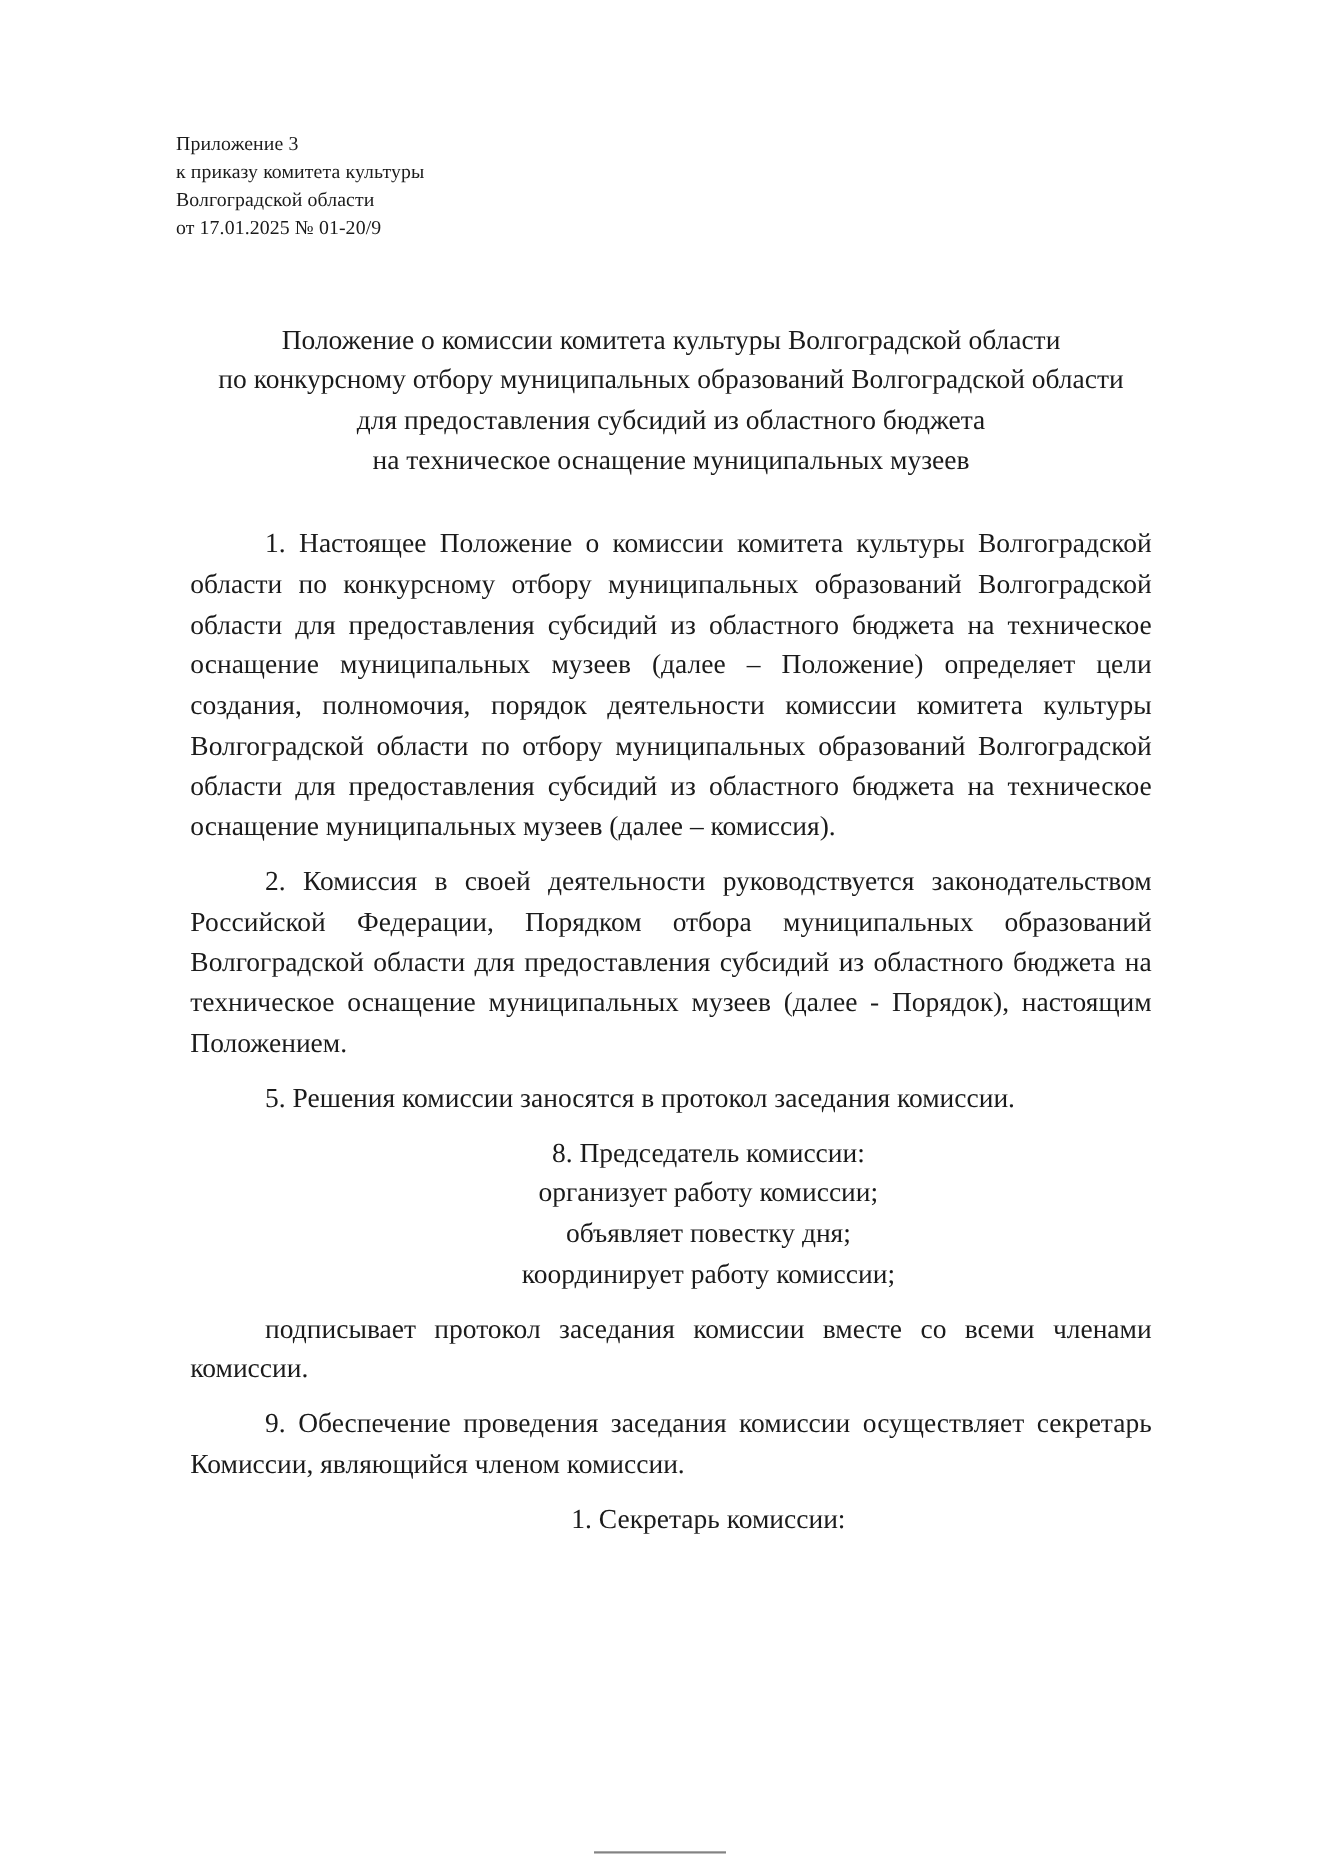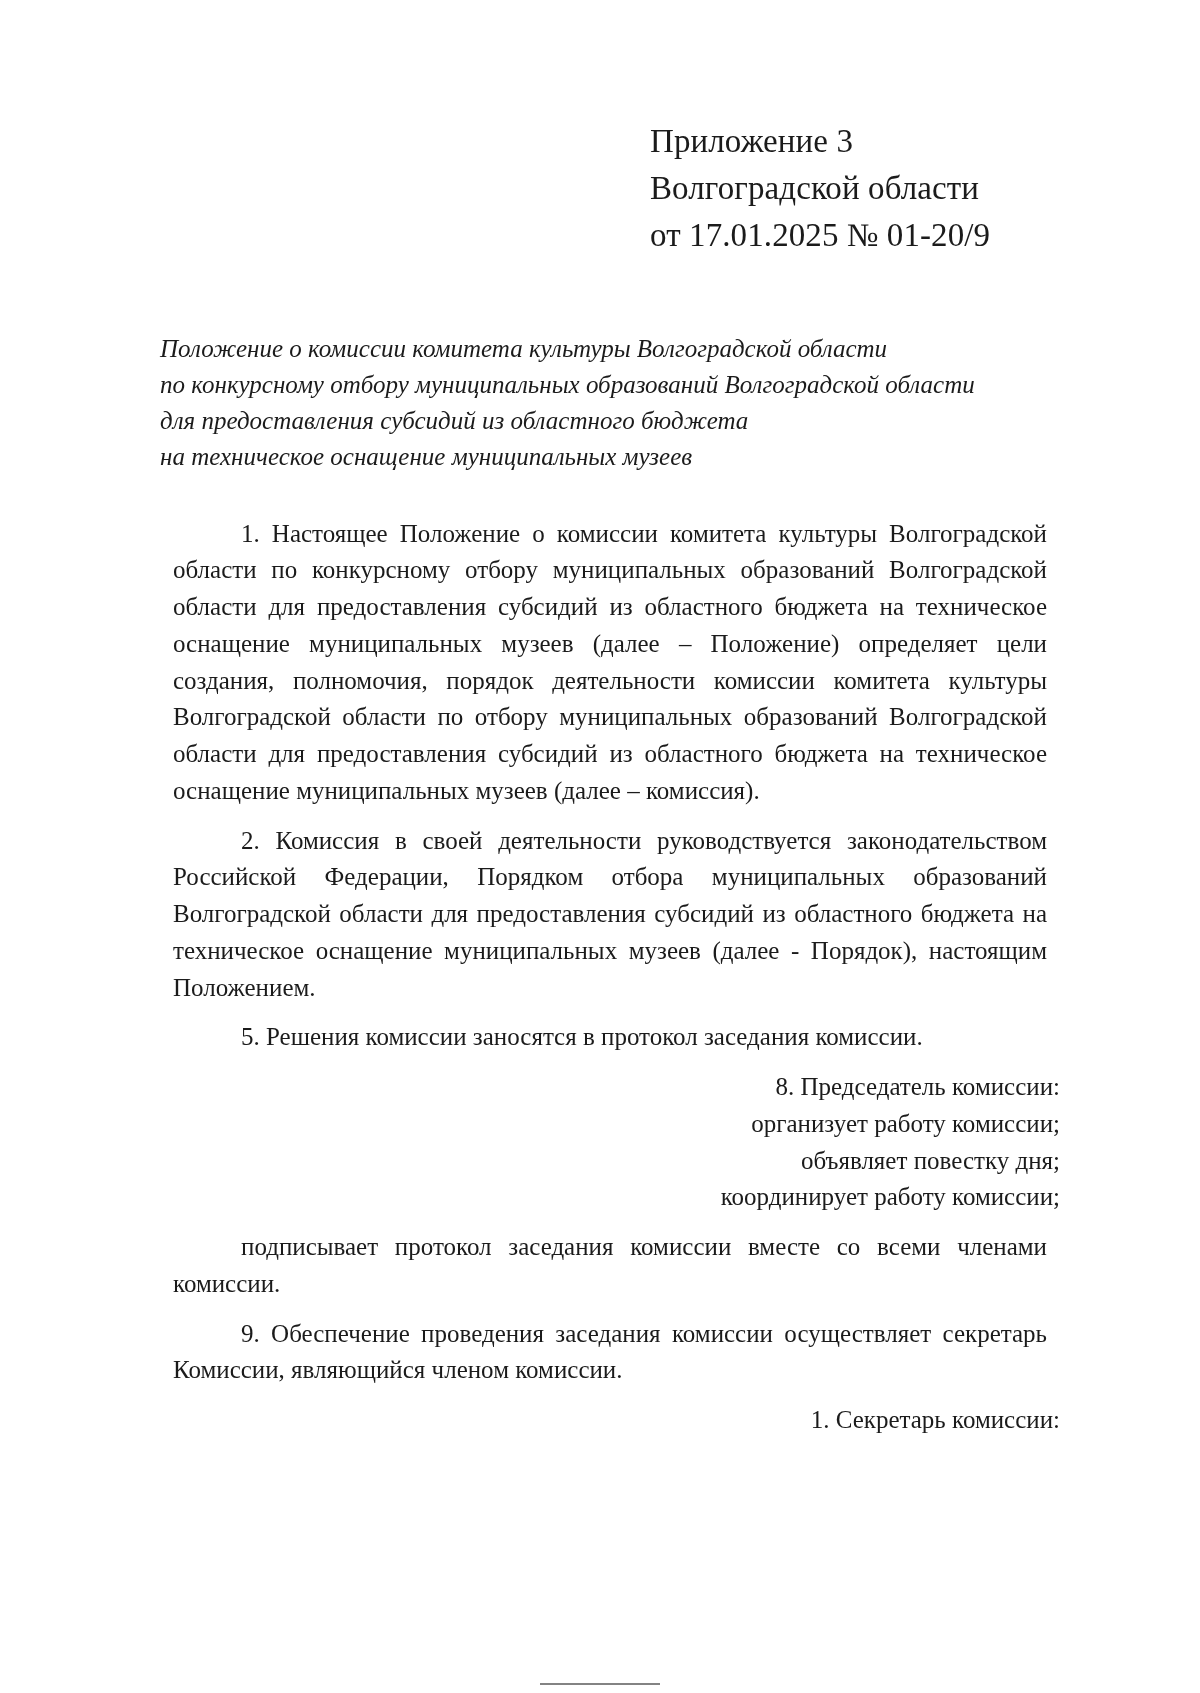--- a/index.html
+++ b/index.html
@@ -16,52 +16,51 @@
     color: #1b1b1b;
     overflow: hidden;
   }
   .content {
     position: absolute;
     left: 160px;
     top: 118px;
     width: 900px;
   }
   .header-block {
-    margin-left: 490px;
-    font-size: 33px;
+    font-size: 18px;
     line-height: 1.42;
     letter-spacing: 0.1px;
   }
   .header-block div {
     white-space: nowrap;
   }
   .title-block {
     margin-top: 72px;
+    text-align: center;
     font-size: 25px;
     line-height: 1.45;
-    font-style: italic;
   }
   .title-block div {
     white-space: nowrap;
   }
   .body-block {
     margin-top: 40px;
     font-size: 25px;
     line-height: 1.47;
     text-align: justify;
     text-justify: inter-word;
   }
   p.para {
     margin: 13px;
     text-indent: 68px;
   }
   p.sub {
     margin: 0;
     text-indent: 68px;
-    text-align: right;
+    text-align: center;
   }
   .footer-mark {
     position: absolute;
     left: 50%;
     transform: translateX(-50%);
     bottom: 8px;
     width: 120px;
     height: 2px;
     background: #5a5a5a;
     opacity: 0.75;
@@ -69,20 +68,21 @@
 </style>
 </head>
 <body>
 
 <div class="page">
 
   <div class="content">
 
     <div class="header-block">
       <div>Приложение 3</div>
+      <div>к приказу комитета культуры</div>
       <div>Волгоградской области</div>
       <div>от 17.01.2025 № 01-20/9</div>
     </div>
 
     <div class="title-block">
       <div>Положение о комиссии комитета культуры Волгоградской области</div>
       <div>по конкурсному отбору муниципальных образований Волгоградской области</div>
       <div>для предоставления субсидий из областного бюджета</div>
       <div>на техническое оснащение муниципальных музеев</div>
     </div>

